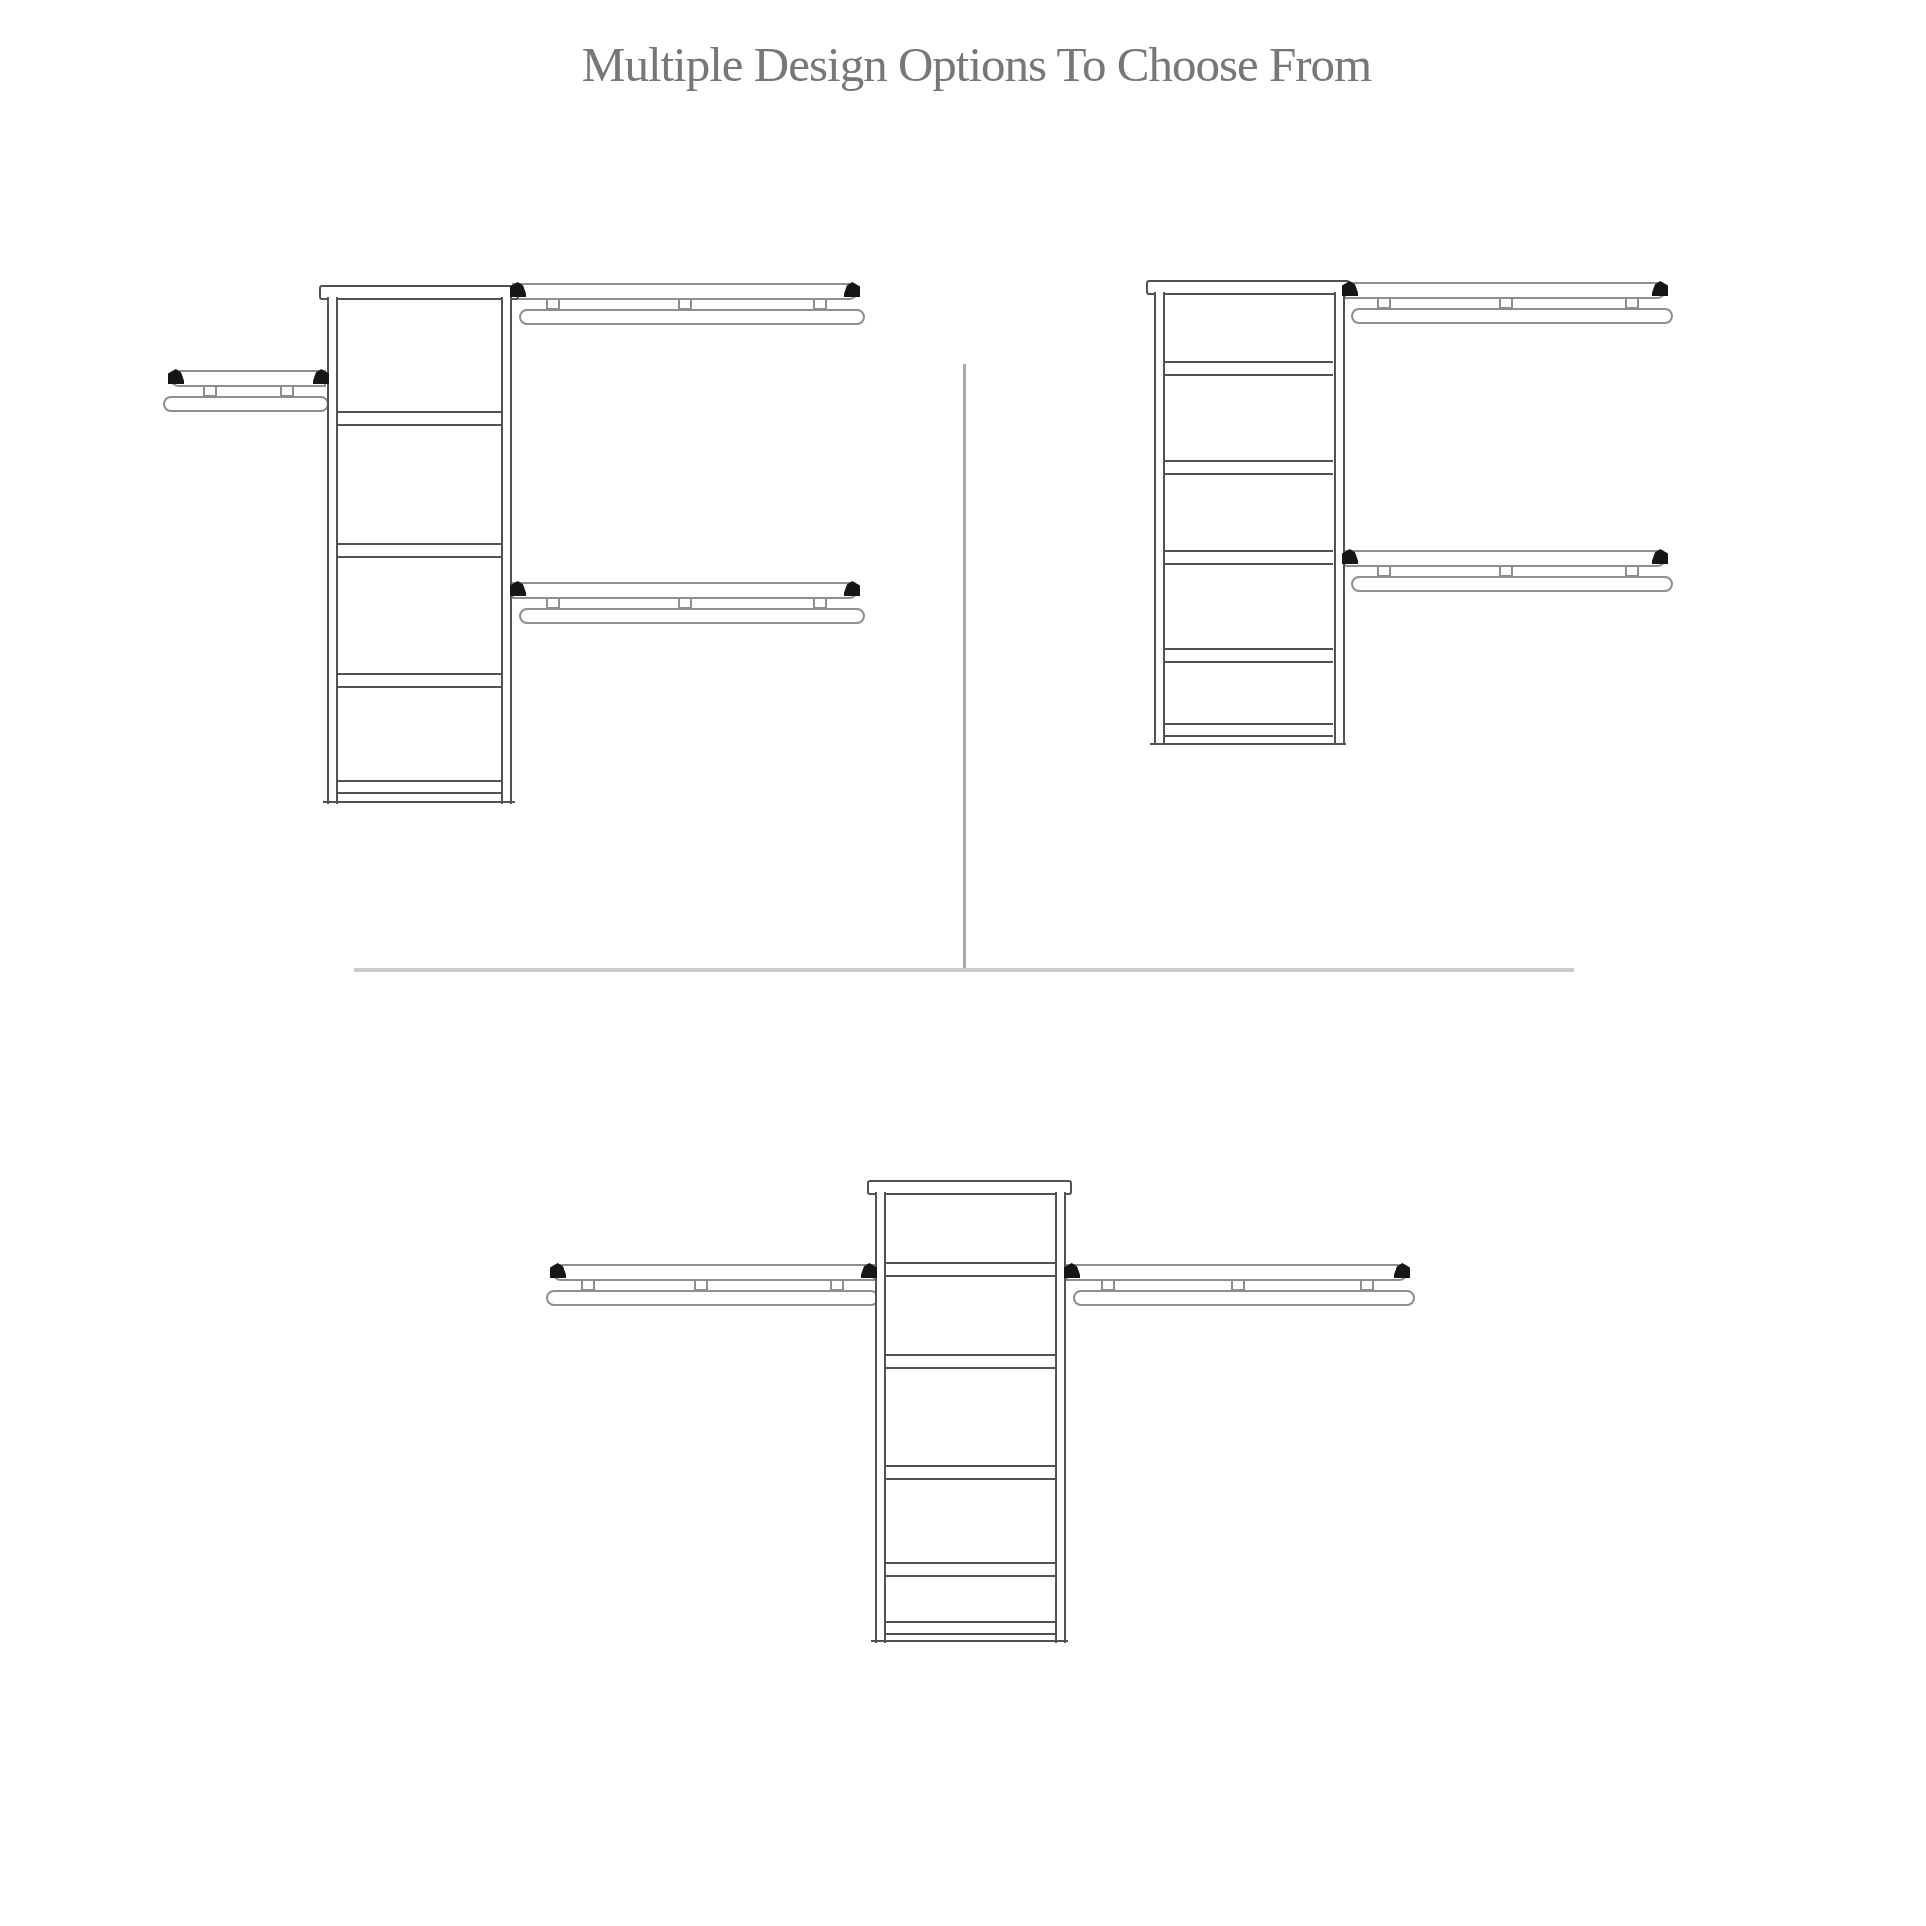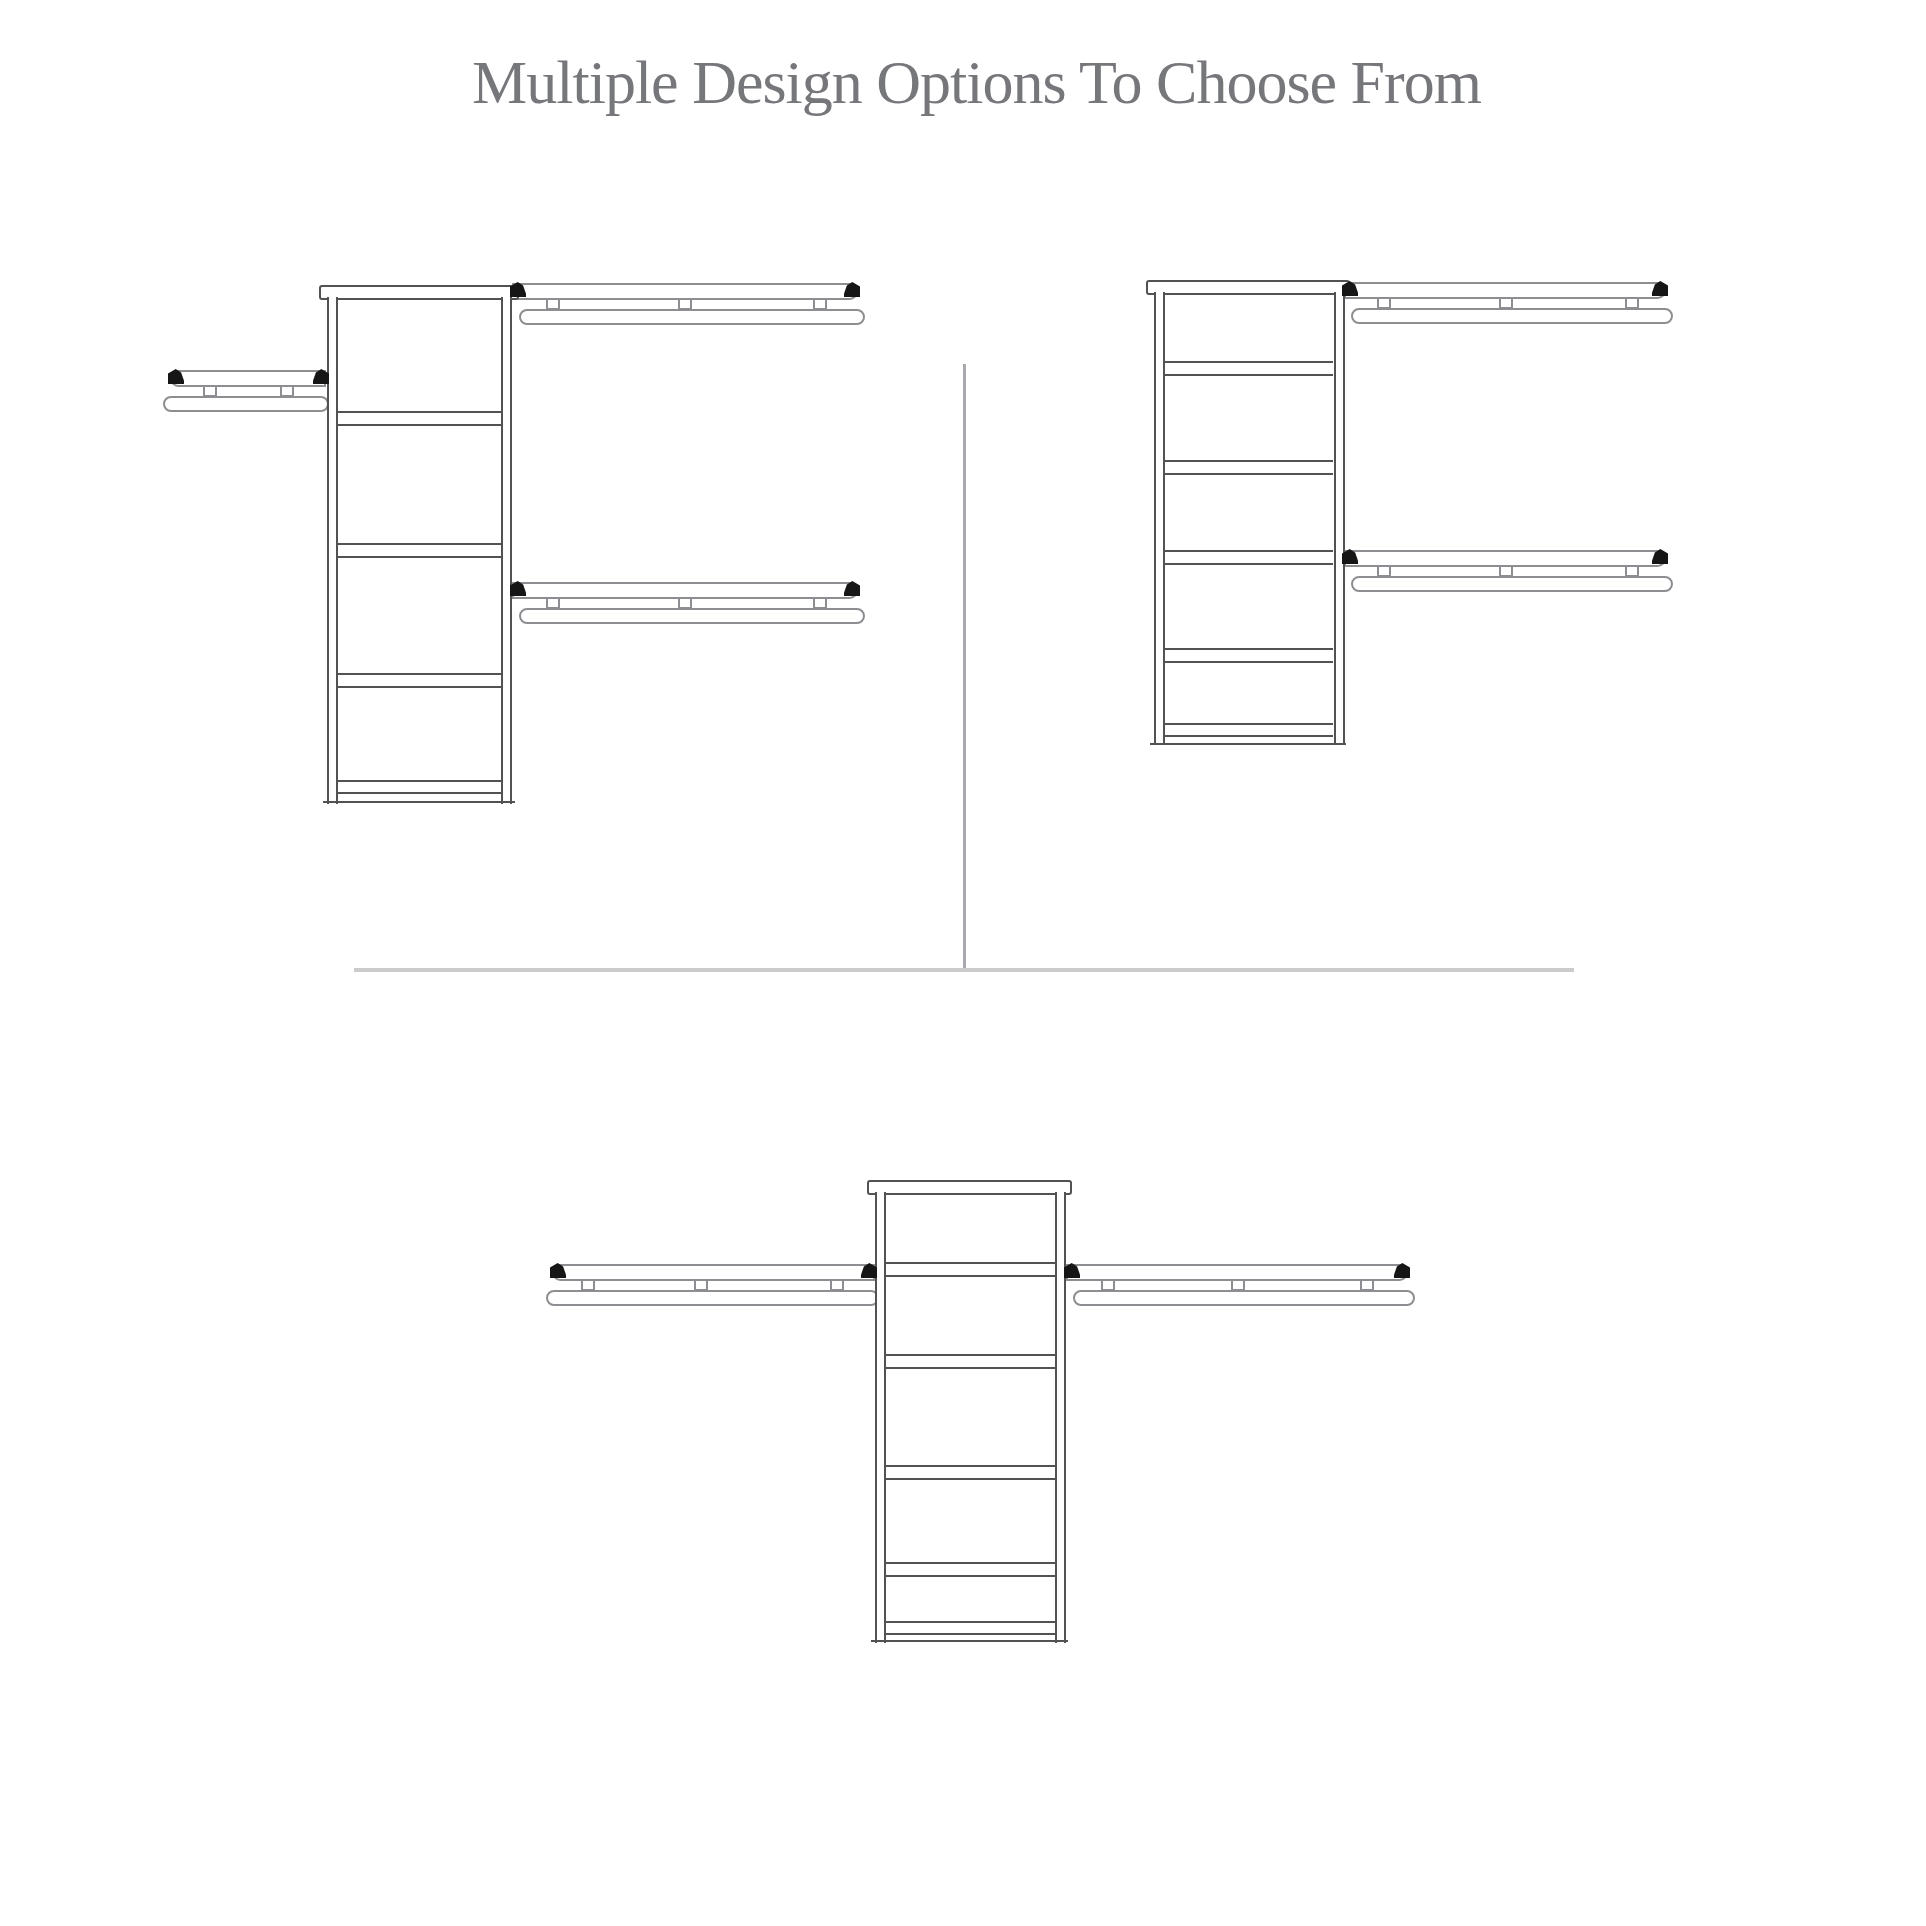--- a/index.html
+++ b/index.html
@@ -8,24 +8,24 @@
     width:1927px;height:1927px;
     background:#ffffff;
     overflow:hidden;
     font-family:"Liberation Serif", serif;
   }
   .abs{position:absolute;box-sizing:border-box;}
   .page-title{
     position:absolute;
     left:0;right:0;top:34px;
     text-align:center;
-    font-size:62px;
+    font-size:49px;
     letter-spacing:-1px;
     font-weight:400;
-    margin:13px;
+    margin:2px;
     padding-left:26px;
   }
   
   .tower-cap{border:2.5px solid;border-radius:3px;background:#fff;}
   .tower-rail{border-left:2.5px solid;border-right:2.5px solid;background:#fff;}
   .tower-shelf{border-top:2.5px solid;border-bottom:2.5px solid;background:#fff;}
   .tower-bottom-line{border-top:2.5px solid;}
   
   .rod-rail{border:2.5px solid;background:#fff;}
   .rod-bar{border:2.5px solid;border-radius:9px;background:#fff;}

